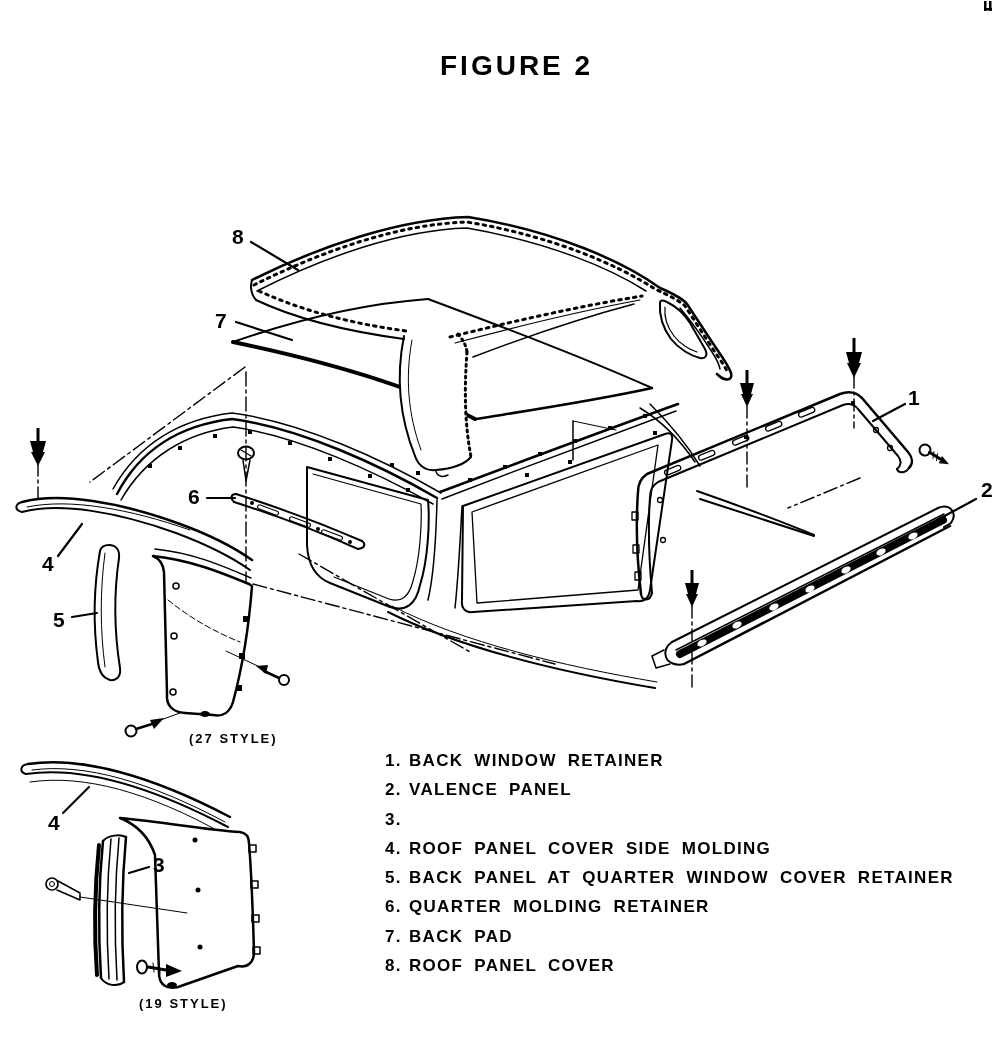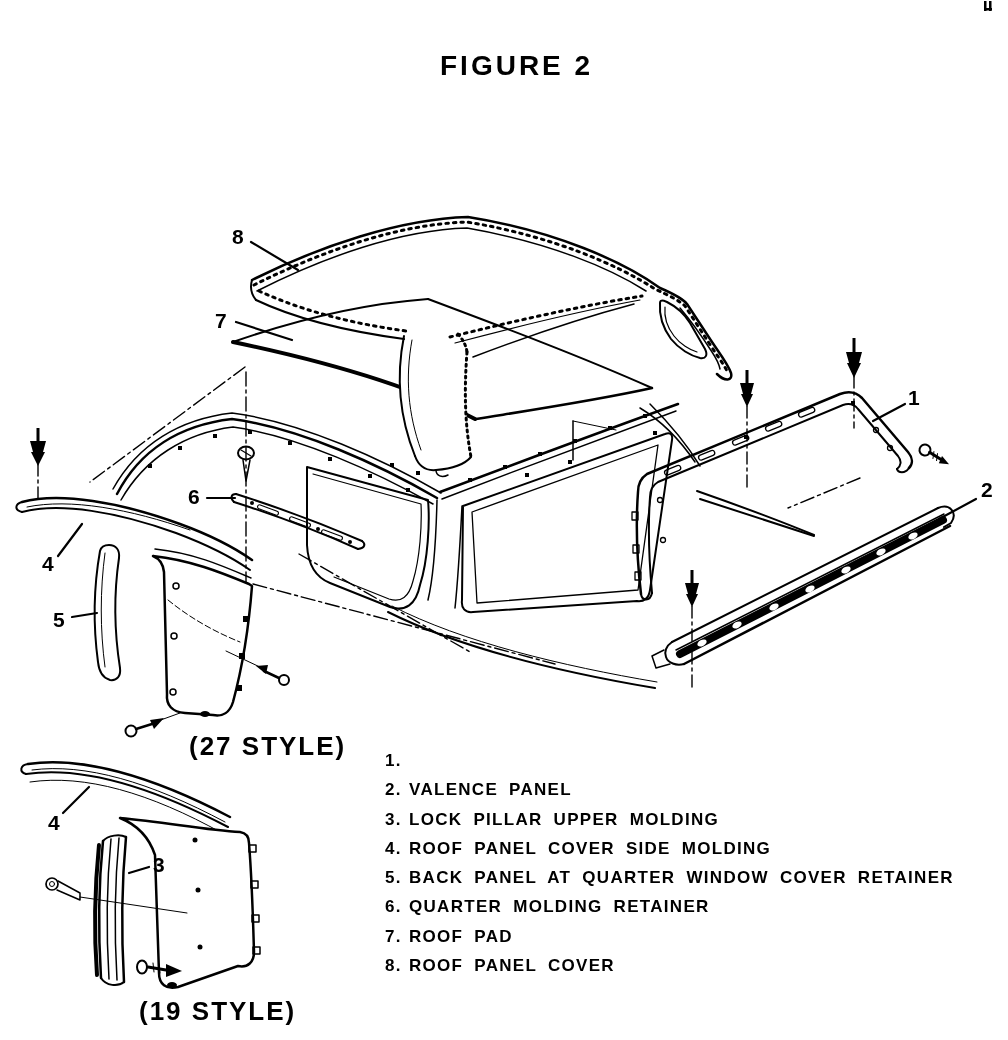--- a/index.html
+++ b/index.html
@@ -5,21 +5,21 @@
   html,body{margin:0;padding:0;background:#e8e8e8;}
   .page{
     position:relative;width:1008px;height:1040px;background:#ffffff;
     font-family:"Liberation Sans", sans-serif;color:#000;overflow:hidden;
   }
   .fig-title{
     position:absolute;left:440px;top:50px;
     font-size:28px;font-weight:bold;letter-spacing:3px;white-space:nowrap;
   }
   .style-label{
-    position:absolute;font-size:26px;font-weight:bold;letter-spacing:2px;white-space:nowrap;
+    position:absolute;font-size:13px;font-weight:bold;letter-spacing:2px;white-space:nowrap;
   }
   .style-27{left:189px;top:731px;}
   .style-19{left:139px;top:996px;}
   .callout{
     position:absolute;font-size:21px;font-weight:bold;line-height:1;white-space:nowrap;
   }
   .legend{
     position:absolute;left:385px;top:751px;width:610px;
   }
   .legend-row{
@@ -343,44 +343,44 @@
   <div class="callout" style="left:53px;top:609px">5</div>
   <div class="callout" style="left:48px;top:812px">4</div>
   <div class="callout" style="left:153px;top:854px">3</div>
 
   <div class="style-label style-27">(27 STYLE)</div>
   <div class="style-label style-19">(19 STYLE)</div>
 
   <div class="legend">
     <div class="legend-row">
       <span class="num">1.</span>
+      <span class="lbl">BACK WINDOW RETAINER</span>
     </div>
     <div class="legend-row">
       <span class="num">2.</span>
       <span class="lbl">VALENCE PANEL</span>
     </div>
     <div class="legend-row">
       <span class="num">3.</span>
-      <span class="lbl">LOCK PILLAR UPPER MOLDING</span>
     </div>
     <div class="legend-row">
       <span class="num">4.</span>
       <span class="lbl">ROOF PANEL COVER SIDE MOLDING</span>
     </div>
     <div class="legend-row">
       <span class="num">5.</span>
       <span class="lbl">BACK PANEL AT QUARTER WINDOW COVER RETAINER</span>
     </div>
     <div class="legend-row">
       <span class="num">6.</span>
       <span class="lbl">QUARTER MOLDING RETAINER</span>
     </div>
     <div class="legend-row">
       <span class="num">7.</span>
-      <span class="lbl">ROOF PAD</span>
+      <span class="lbl">BACK PAD</span>
     </div>
     <div class="legend-row">
       <span class="num">8.</span>
       <span class="lbl">ROOF PANEL COVER</span>
     </div>
   </div>
 
 </div>
 
 </body></html>

